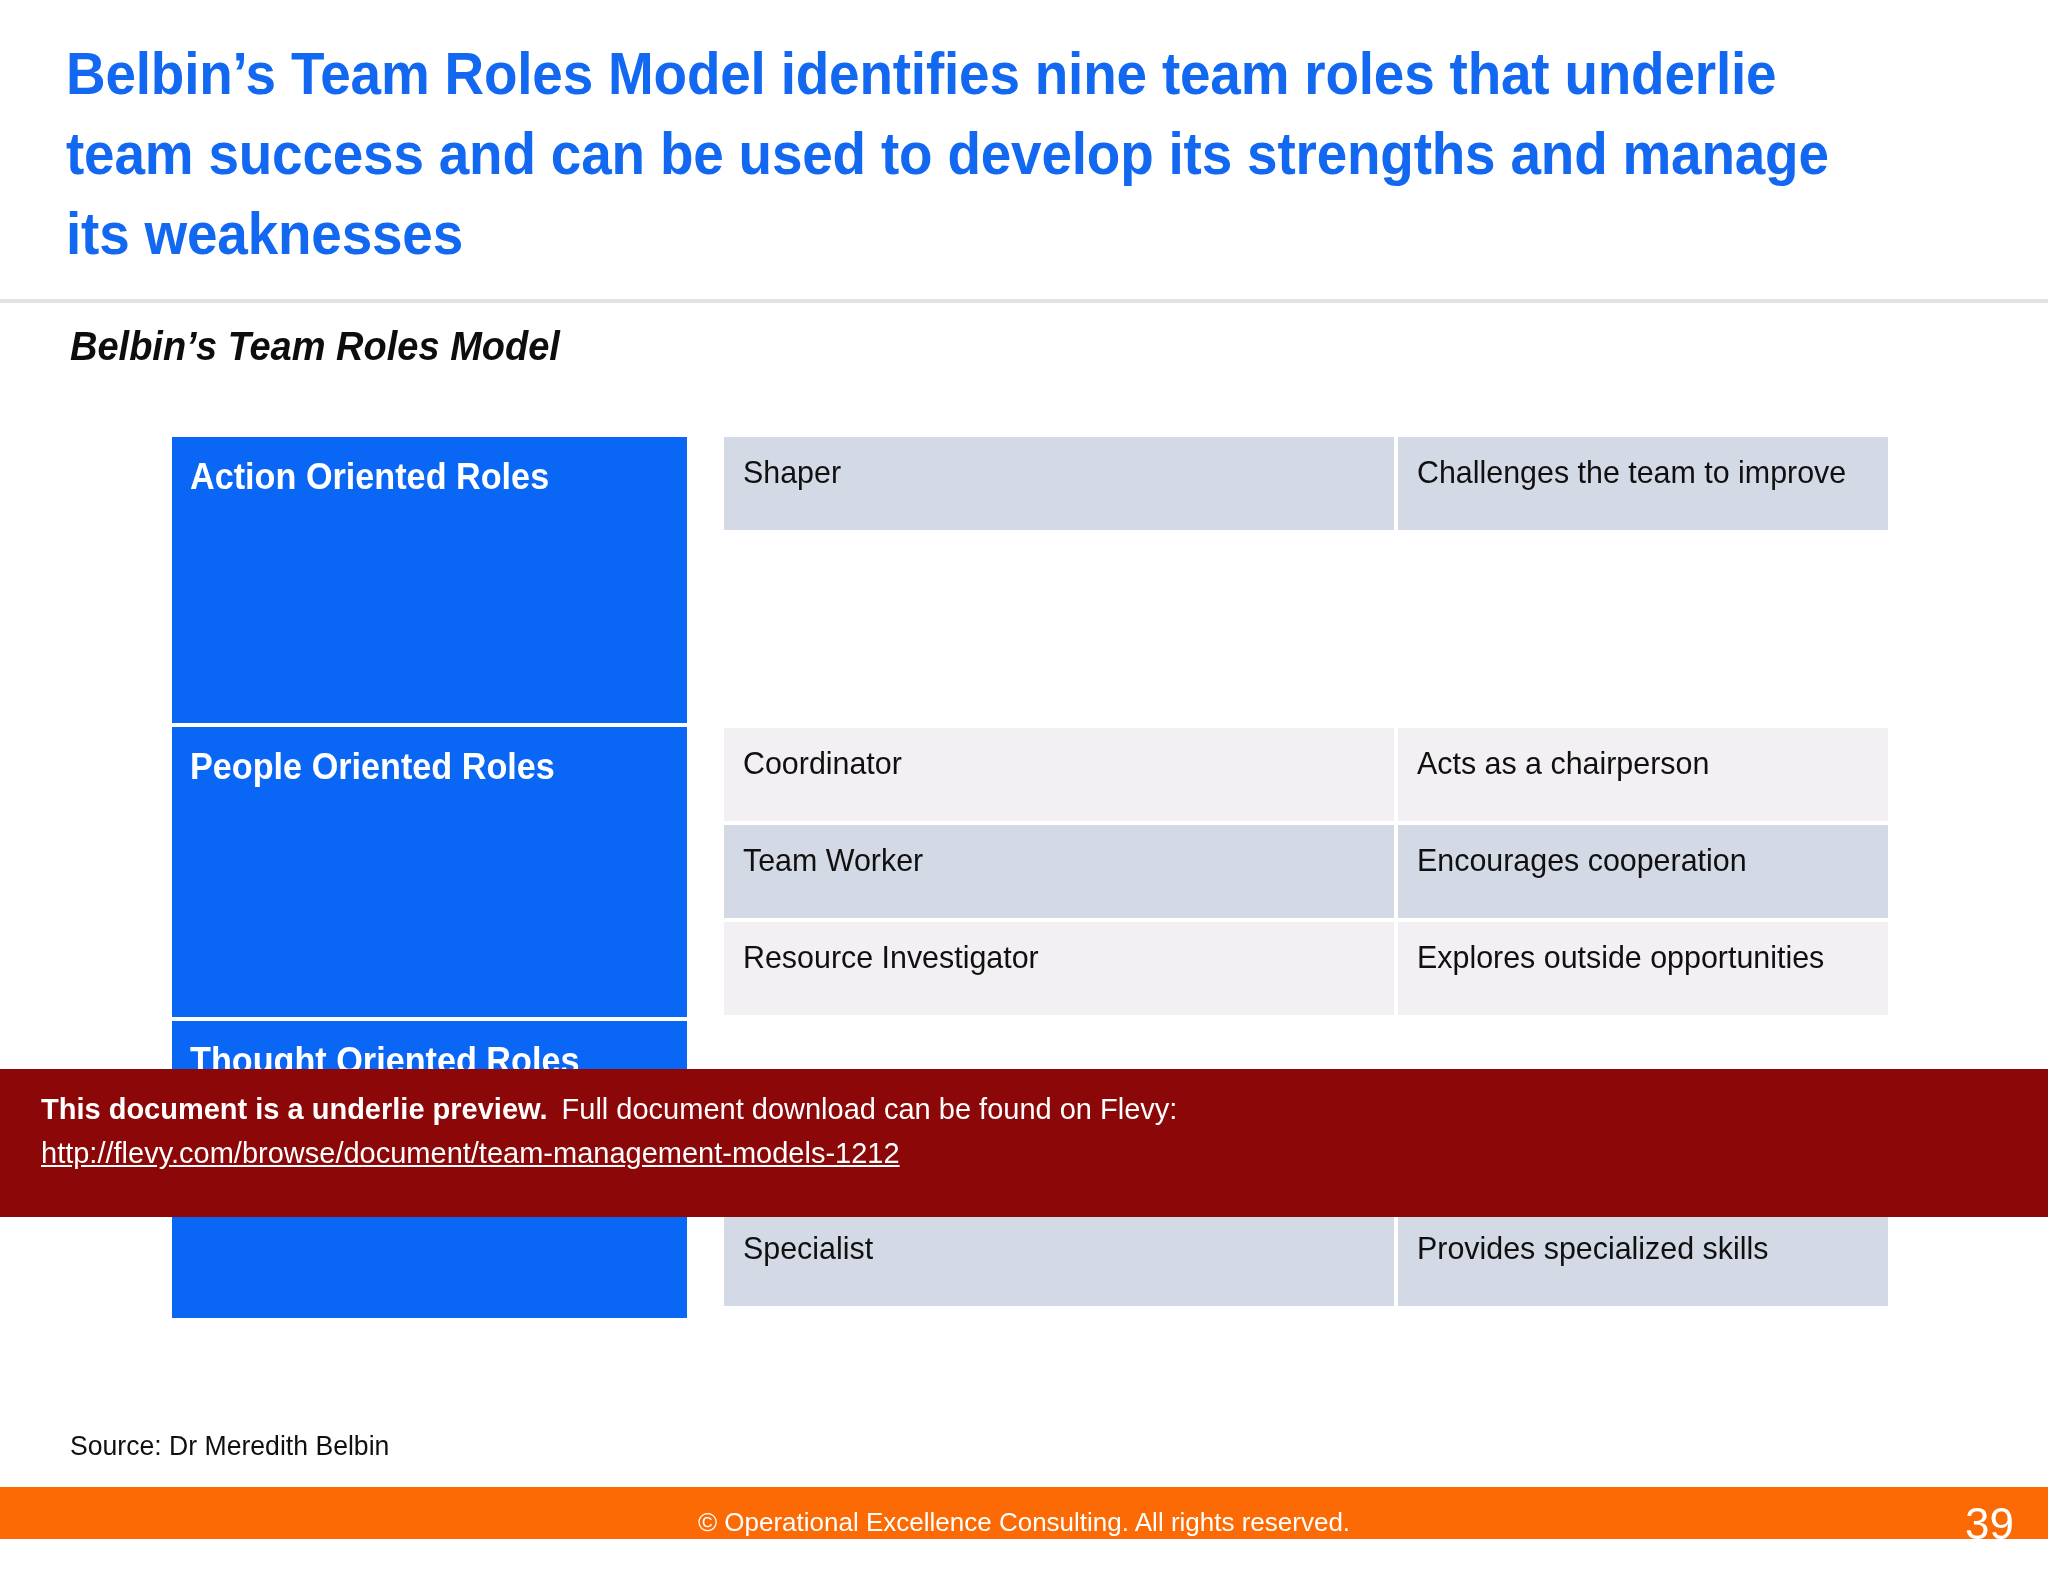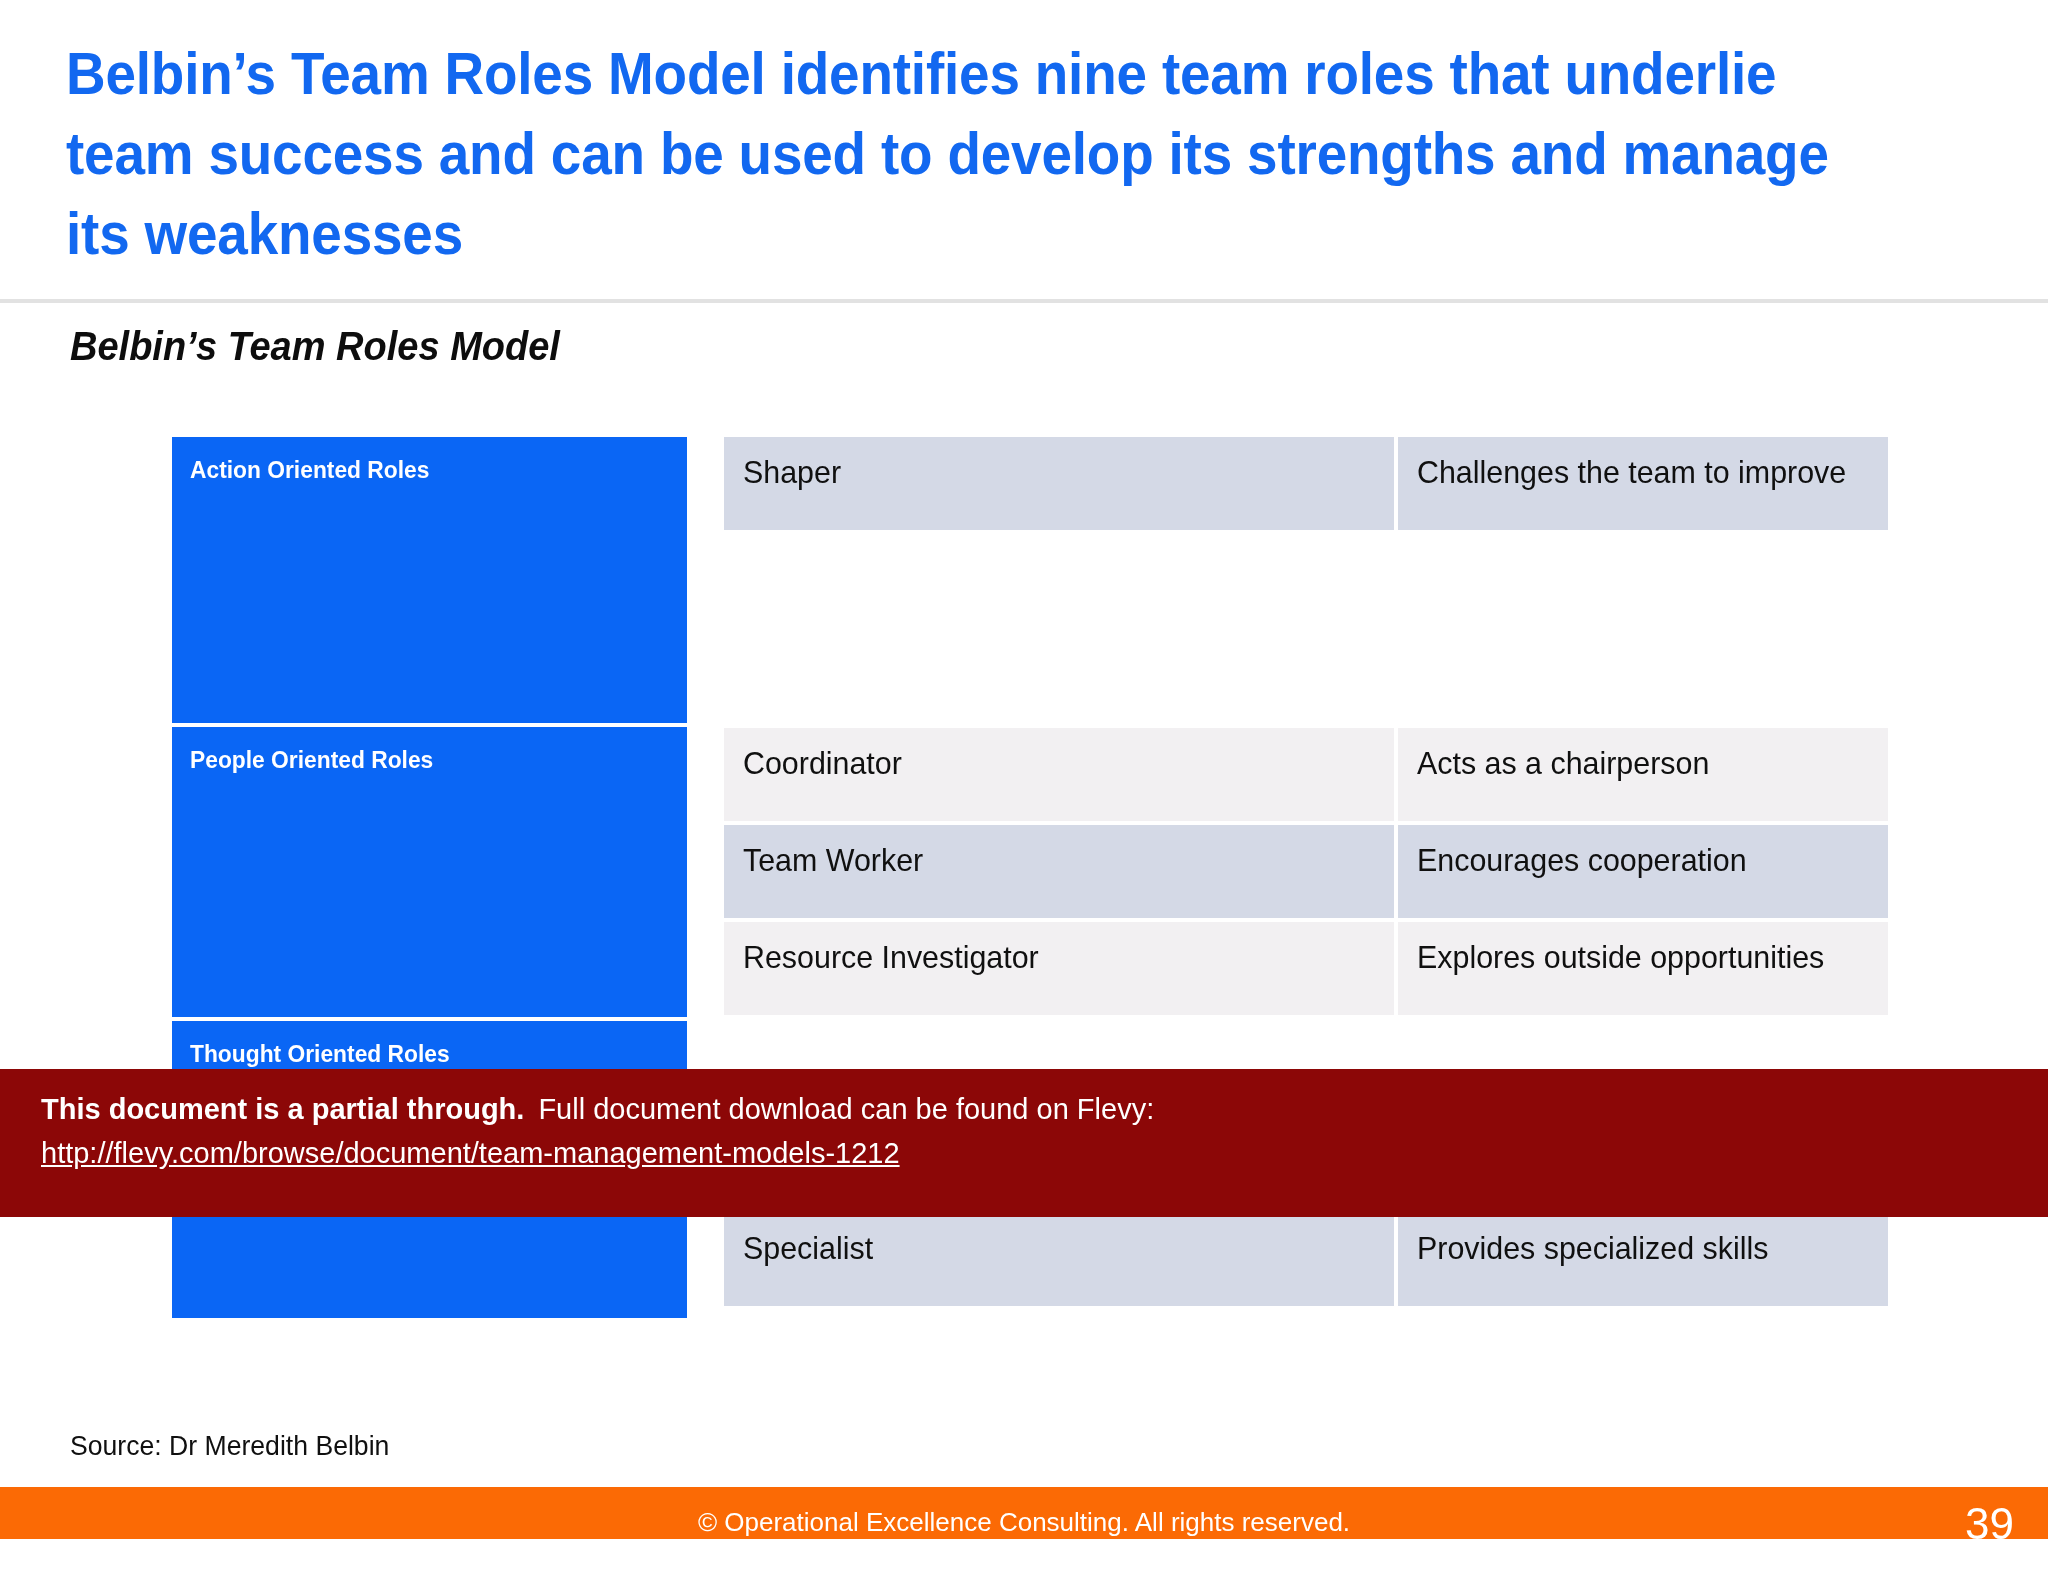--- a/index.html
+++ b/index.html
@@ -61,21 +61,21 @@
     width: 1716px;
     height: 881px;
   }
 
   .group-block {
     position: absolute;
     left: 0;
     width: 515px;
     background: #0a66f5;
     color: #ffffff;
-    font-size: 24px;
+    font-size: 36px;
     font-weight: bold;
     transform-origin: left top;
     box-sizing: border-box;
     padding: 19px 0 0 18px;
   }
   .group-label {
     display: block;
     white-space: nowrap;
     transform: scaleX(0.95);
     transform-origin: left top;
@@ -231,21 +231,21 @@
   </div>
 
   <div class="role-row shade-dark" style="top:776px">
     <div class="cell cell-role"><span>Specialist</span></div>
     <div class="cell cell-desc"><span>Provides specialized skills</span></div>
   </div>
 
 </div>
 
 <div id="preview-banner">
-  <div id="preview-line1"><b>This document is a partial through.</b><span class="spacer"></span><span>Full document download can be found on Flevy:</span></div>
+  <div id="preview-line1"><b>This document is a underlie preview.</b><span class="spacer"></span><span>Full document download can be found on Flevy:</span></div>
   <a id="preview-link" href="#">http://flevy.com/browse/document/team-management-models-1212</a>
 </div>
 
 <div id="source-note">Source: Dr Meredith Belbin</div>
 
 <div id="footer-bar">
   <div id="footer-copyright">© Operational Excellence Consulting.  All rights reserved.</div>
   <div id="page-number">39</div>
 </div>
 

